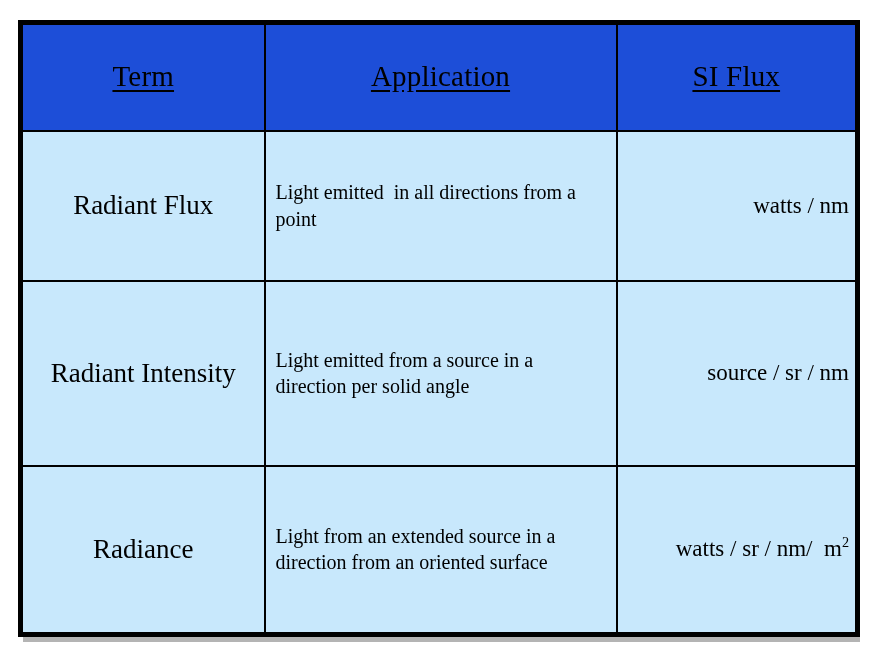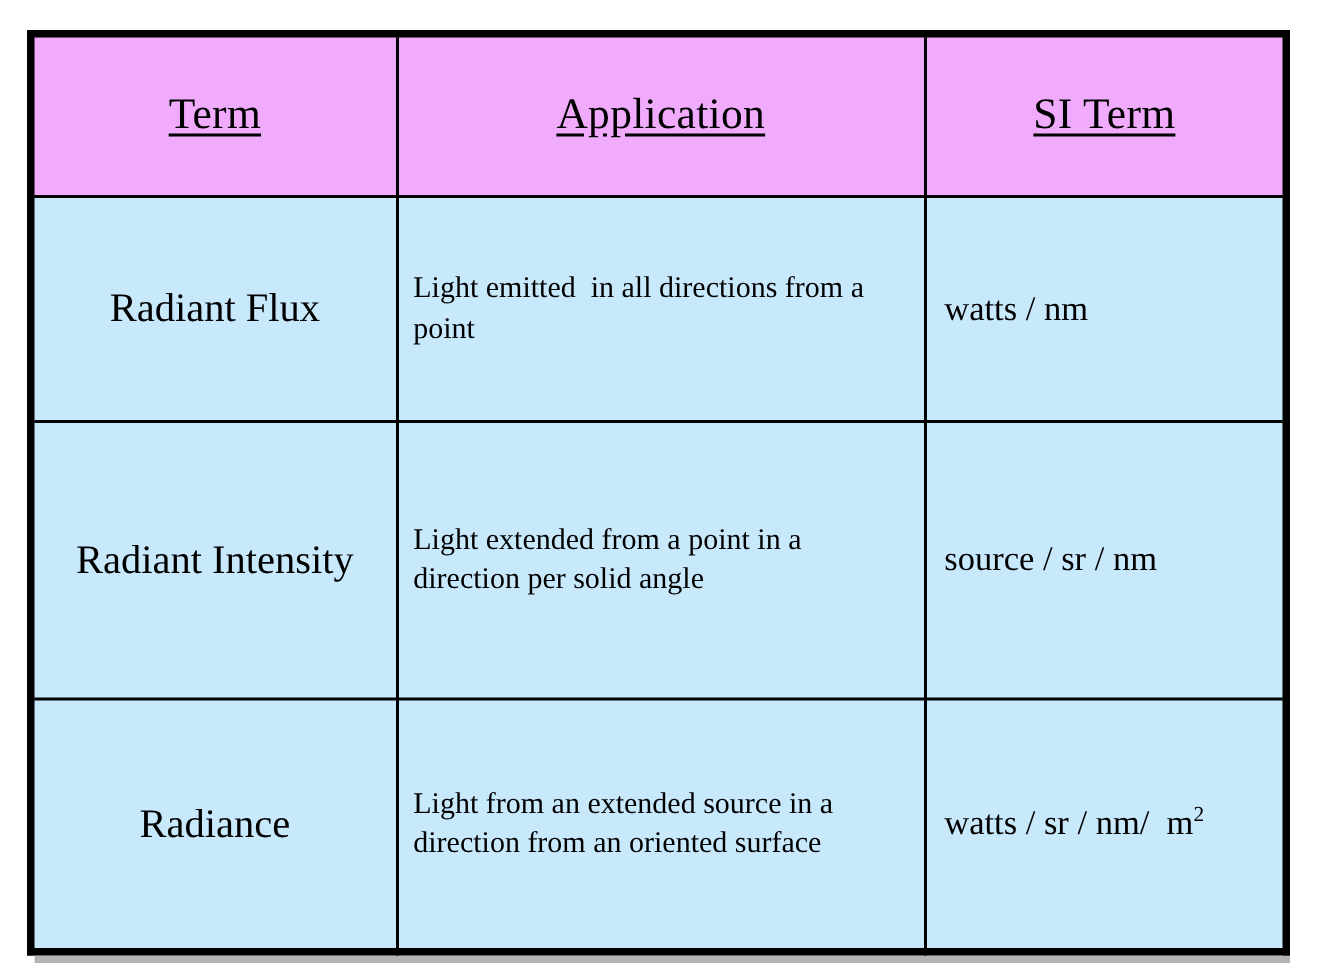--- a/index.html
+++ b/index.html
@@ -53,21 +53,21 @@
   .radiometry-table th {
     border: 2px solid #000000;
     padding: 0;
     vertical-align: middle;
     box-sizing: border-box;
   }
 
   
   thead th {
     height: 108px;
-    background: #f0abfc;
+    background: #1d4ed8;
     font-weight: normal;
     text-align: center;
   }
   .hdr-text {
     display: inline-block;
     font-size: 29px;
     line-height: 1.1;
     color: #000000;
     text-decoration: underline;
     text-underline-offset: 4px;
@@ -98,21 +98,21 @@
   .app-text {
     display: block;
     font-size: 20px;
     line-height: 1.32;
     color: #000000;
     padding: 0 8px 0 10px;
     white-space: pre-wrap;
   }
 
   .cell-unit {
-    text-align: left;
+    text-align: right;
   }
   .unit-text {
     display: block;
     font-size: 23px;
     line-height: 1.3;
     color: #000000;
     padding: 0 6px 0 12px;
     white-space: pre-wrap;
   }
   .unit-text sup {
@@ -136,21 +136,21 @@
     </colgroup>
     <thead>
       <tr>
         <th>
           <span class="hdr-text">Term</span>
         </th>
         <th>
           <span class="hdr-text">Application</span>
         </th>
         <th>
-          <span class="hdr-text">SI Term</span>
+          <span class="hdr-text">SI Flux</span>
         </th>
       </tr>
     </thead>
     <tbody>
 
       <tr class="r1">
         <td class="cell-term">
           <span class="term-text">Radiant Flux</span>
         </td>
         <td class="cell-app">
@@ -159,21 +159,21 @@
         <td class="cell-unit">
           <span class="unit-text"><span>watts / nm</span><sup></sup></span>
         </td>
       </tr>
 
       <tr class="r2">
         <td class="cell-term">
           <span class="term-text">Radiant Intensity</span>
         </td>
         <td class="cell-app">
-          <span class="app-text">Light extended from a point in a direction per solid angle</span>
+          <span class="app-text">Light emitted from a source in a direction per solid angle</span>
         </td>
         <td class="cell-unit">
           <span class="unit-text"><span>source / sr / nm</span><sup></sup></span>
         </td>
       </tr>
 
       <tr class="r3">
         <td class="cell-term">
           <span class="term-text">Radiance</span>
         </td>

